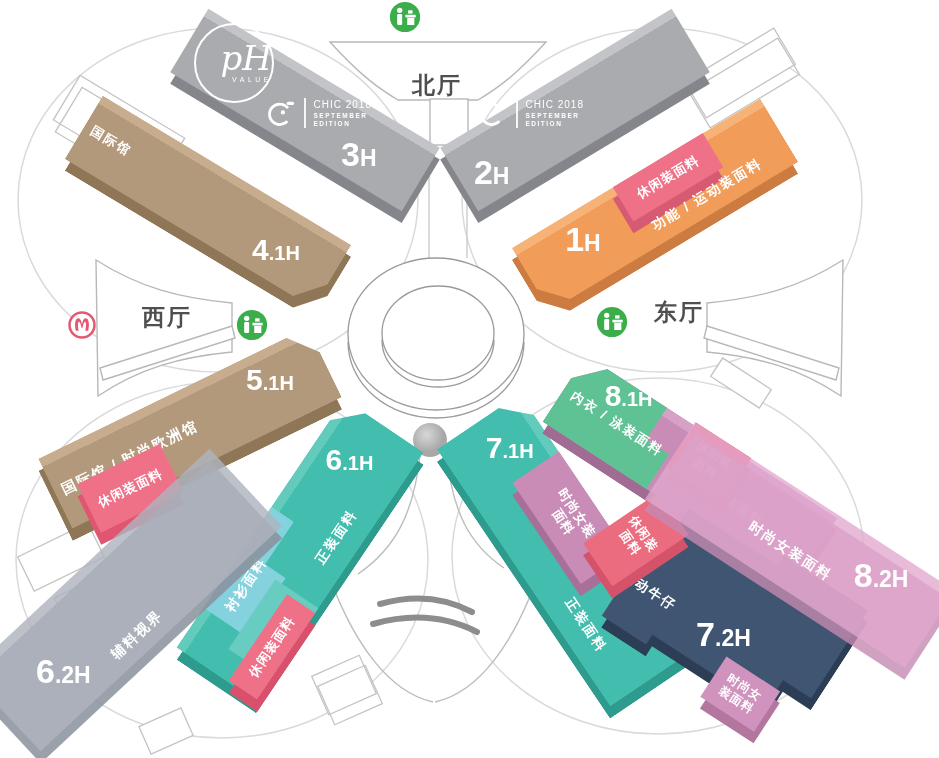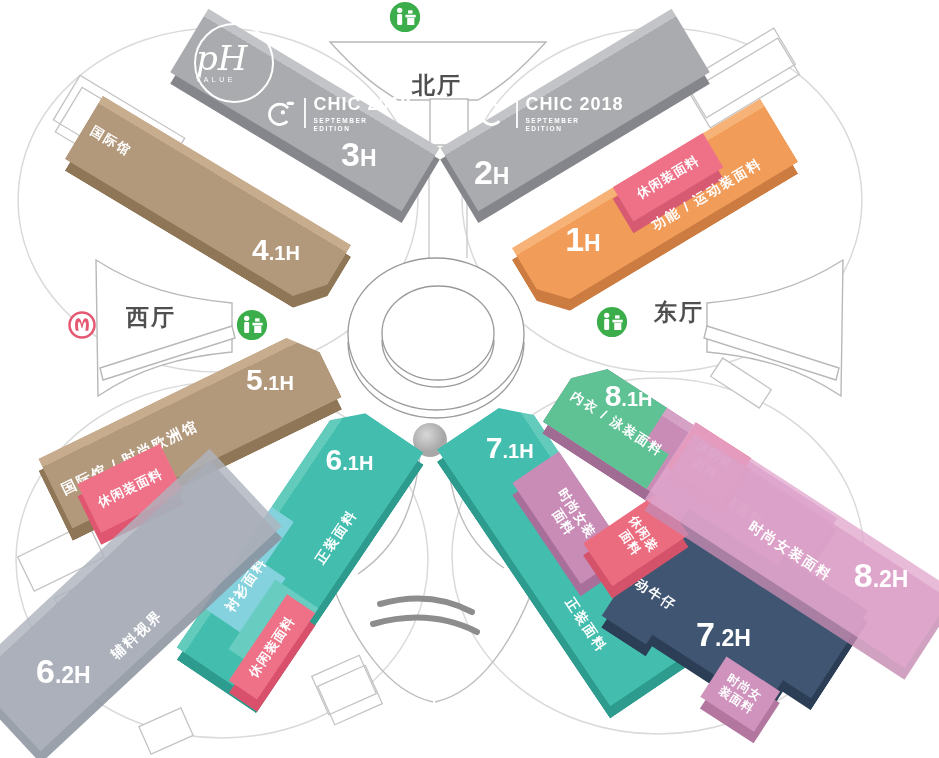--- a/index.html
+++ b/index.html
@@ -28,28 +28,28 @@
   .hall-num.sm .n { font-size:30px; }
   .hall-num.sm .s { font-size:20px; }
 
   .lobby-label { position:absolute; color:#4f4f4f; font-weight:600; font-size:23px; letter-spacing:2px; }
 
   .map-icon { position:absolute; }
 
   .ph-logo {
     position:absolute; left:194px; top:23px; width:76px; height:76px;
     border:2.5px solid #fff; border-radius:50%; color:#fff;
-    display:flex; flex-direction:column; align-items:flex-start; justify-content:center;
+    display:flex; flex-direction:column; align-items:flex-end; justify-content:center;
   }
   .ph-mono { font-family:"DejaVu Serif","Liberation Serif",serif; font-style:italic; font-size:34px; line-height:0.9; }
   .ph-caption { font-size:7px; letter-spacing:3.5px; margin-top:2px; }
 
   .chic-logo { position:absolute; display:flex; align-items:center; color:#fff; height:40px; }
   .chic-divider { width:1.5px; height:30px; background:#fff; margin:0 8px; opacity:.9; }
-  .chic-title { font-size:18px; font-weight:700; letter-spacing:1px; }
+  .chic-title { font-size:10px; font-weight:400; letter-spacing:1px; }
   .chic-sub { font-size:6.5px; font-weight:700; letter-spacing:1.5px; margin-top:1.5px; }
 </style>
 </head>
 <body>
 
 <div id="stage">
 
   <svg id="bg" width="939" height="758" viewBox="0 0 939 758">
     <defs>
       <radialGradient id="gg" cx="40%" cy="35%">
@@ -272,21 +272,21 @@
     </svg>
     <div class="chic-divider"></div>
     <div>
       <div class="chic-title">CHIC 2018</div>
       <div class="chic-sub">SEPTEMBER</div>
       <div class="chic-sub">EDITION</div>
     </div>
   </div>
 
   <div class="lobby-label" style="left:412px;top:70px">北厅</div>
-  <div class="lobby-label" style="left:126px;top:302px">西厅</div>
+  <div class="lobby-label" style="left:142px;top:302px">西厅</div>
   <div class="lobby-label" style="left:654px;top:297px">东厅</div>
 
   <svg class="map-icon" style="left:389px;top:1px" width="32" height="32" viewBox="0 0 36 36">
     <circle cx="18" cy="18" r="17" fill="#3bae4b"></circle>
     <circle cx="12" cy="10.5" r="3" fill="#fff"></circle>
     <rect x="9.2" y="14.5" width="5.6" height="12.5" rx="1.5" fill="#fff"></rect>
     <rect x="21.5" y="10.5" width="5" height="3.6" fill="#fff"></rect>
     <rect x="18.5" y="15.5" width="11.5" height="3" fill="#fff"></rect>
     <rect x="20.5" y="19" width="8" height="8" fill="#fff"></rect>
   </svg>

